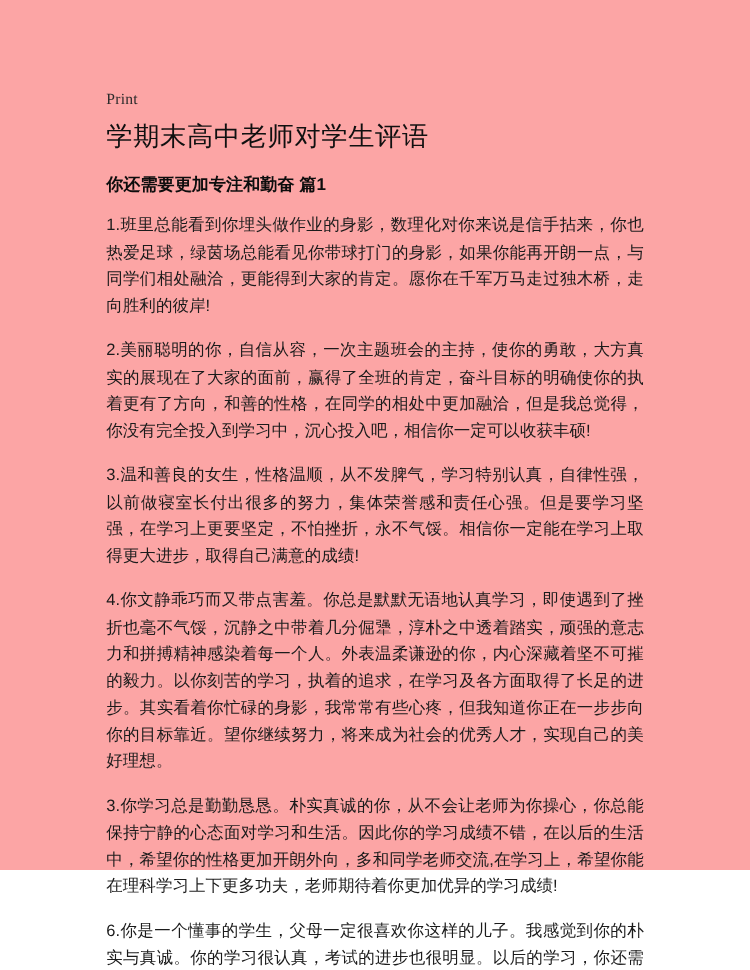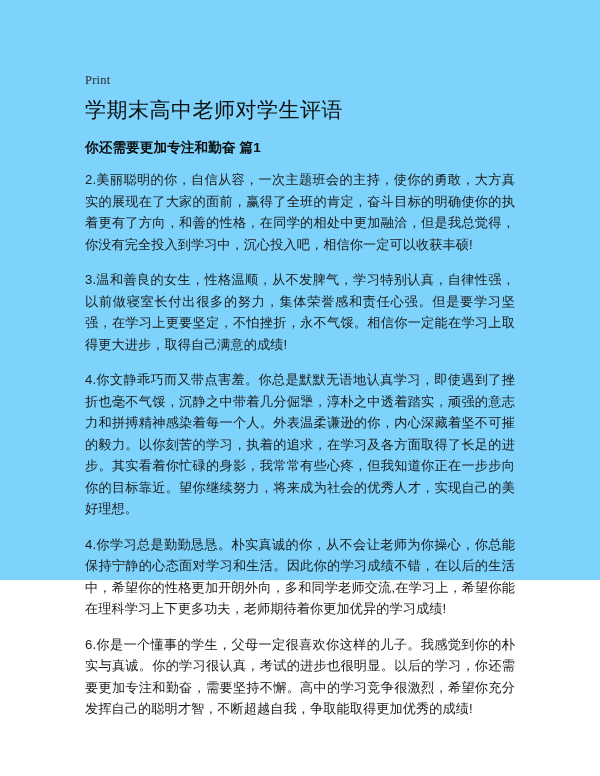--- a/index.html
+++ b/index.html
@@ -12,23 +12,23 @@
     height: 776px;
     overflow: hidden;
     font-family: "Liberation Sans", "DejaVu Sans", sans-serif;
     color: #1b1b1b;
     -webkit-font-smoothing: antialiased;
   }
 
   .page {
     position: relative;
     width: 600px;
-    height: 580px;
+    height: 696px;
     box-sizing: border-box;
-    background: #7dd3fc;
+    background: #fca5a5;
   }
 
   
   .print-bar {
     position: absolute;
     left: 85px;
     top: 70px;
     height: 16px;
   }
   .print-link {
@@ -106,23 +106,24 @@
   </div>
 
   <div class="article">
 
     <h1 class="doc-title">学期末高中老师对学生评语</h1>
 
 
     <h2 class="doc-heading">你还需要更加专注和勤奋 篇1</h2>
 
     <div class="body-copy">
+      <p class="para">1.班里总能看到你埋头做作业的身影，数理化对你来说是信手拈来，你也热爱足球，绿茵场总能看见你带球打门的身影，如果你能再开朗一点，与同学们相处融洽，更能得到大家的肯定。愿你在千军万马走过独木桥，走向胜利的彼岸!</p>
       <p class="para">2.美丽聪明的你，自信从容，一次主题班会的主持，使你的勇敢，大方真实的展现在了大家的面前，赢得了全班的肯定，奋斗目标的明确使你的执着更有了方向，和善的性格，在同学的相处中更加融洽，但是我总觉得，你没有完全投入到学习中，沉心投入吧，相信你一定可以收获丰硕!</p>
       <p class="para">3.温和善良的女生，性格温顺，从不发脾气，学习特别认真，自律性强，以前做寝室长付出很多的努力，集体荣誉感和责任心强。但是要学习坚强，在学习上更要坚定，不怕挫折，永不气馁。相信你一定能在学习上取得更大进步，取得自己满意的成绩!</p>
       <p class="para">4.你文静乖巧而又带点害羞。你总是默默无语地认真学习，即使遇到了挫折也毫不气馁，沉静之中带着几分倔犟，淳朴之中透着踏实，顽强的意志力和拼搏精神感染着每一个人。外表温柔谦逊的你，内心深藏着坚不可摧的毅力。以你刻苦的学习，执着的追求，在学习及各方面取得了长足的进步。其实看着你忙碌的身影，我常常有些心疼，但我知道你正在一步步向你的目标靠近。望你继续努力，将来成为社会的优秀人才，实现自己的美好理想。</p>
-      <p class="para">4.你学习总是勤勤恳恳。朴实真诚的你，从不会让老师为你操心，你总能保持宁静的心态面对学习和生活。因此你的学习成绩不错，在以后的生活中，希望你的性格更加开朗外向，多和同学老师交流,在学习上，希望你能在理科学习上下更多功夫，老师期待着你更加优异的学习成绩!</p>
+      <p class="para">3.你学习总是勤勤恳恳。朴实真诚的你，从不会让老师为你操心，你总能保持宁静的心态面对学习和生活。因此你的学习成绩不错，在以后的生活中，希望你的性格更加开朗外向，多和同学老师交流,在学习上，希望你能在理科学习上下更多功夫，老师期待着你更加优异的学习成绩!</p>
       <p class="para">6.你是一个懂事的学生，父母一定很喜欢你这样的儿子。我感觉到你的朴实与真诚。你的学习很认真，考试的进步也很明显。以后的学习，你还需要更加专注和勤奋，需要坚持不懈。高中的学习竞争很激烈，希望你充分发挥自己的聪明才智，不断超越自我，争取能取得更加优秀的成绩!</p>
 
     </div>
 
   </div>
 
 </div>
 
 </body></html>

